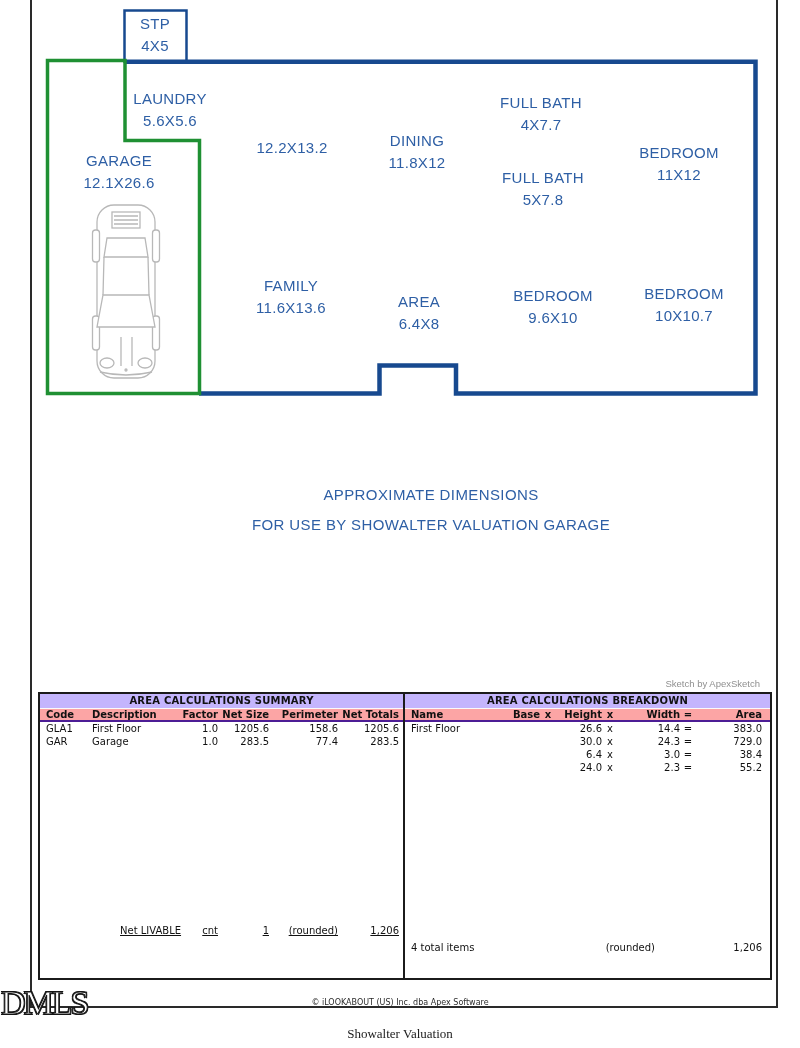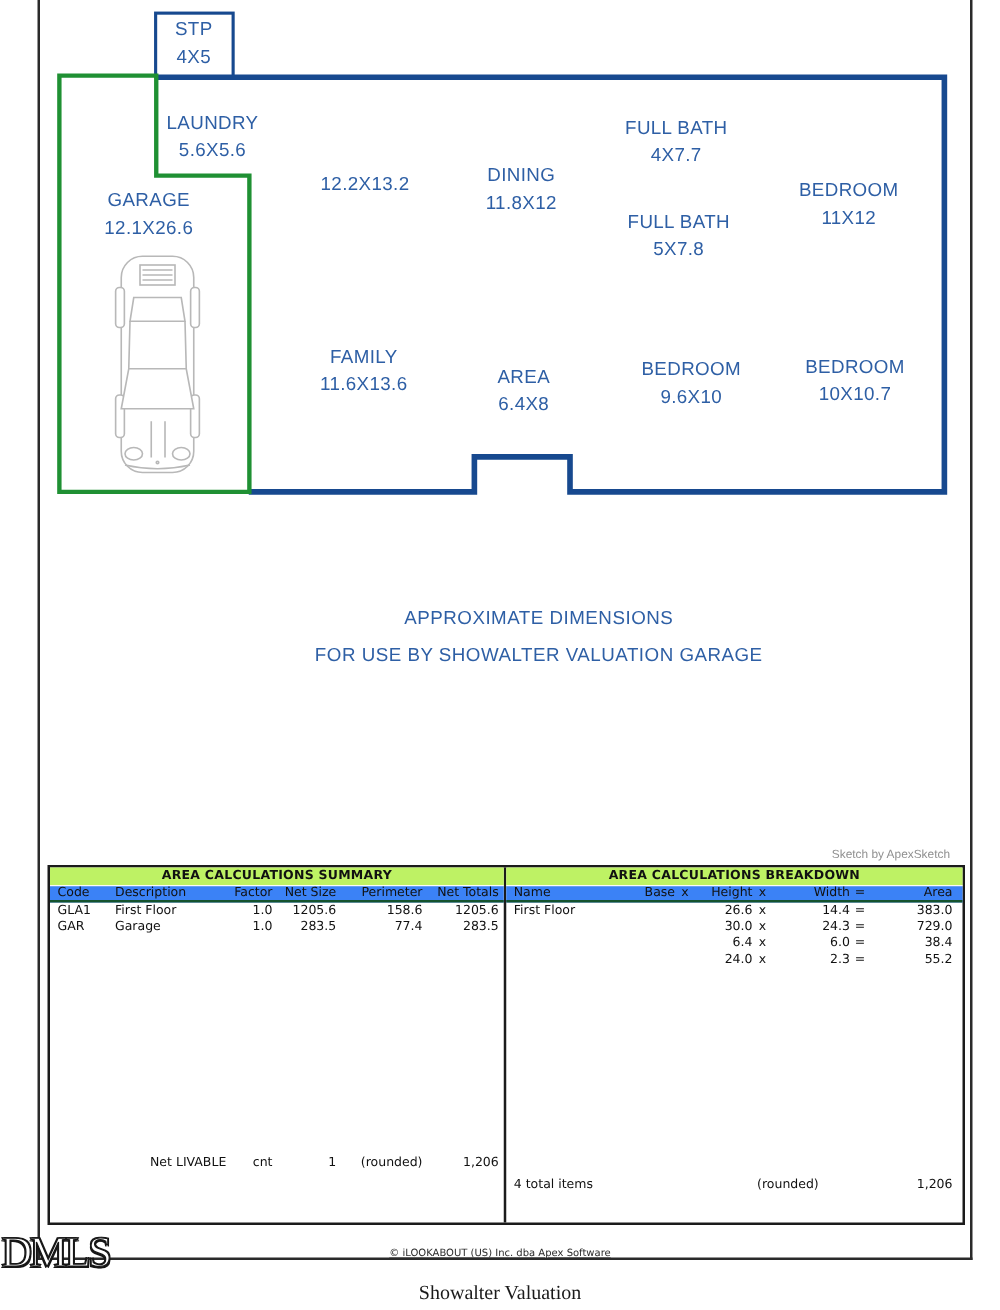--- a/index.html
+++ b/index.html
@@ -16,57 +16,57 @@
   .disclaimer{position:absolute;left:131px;top:450px;width:600px;text-align:center;
               color:#2e5fa5;font-size:15px;line-height:30px;letter-spacing:0.4px;margin-top:30px;}
   .sketch-credit{position:absolute;right:40px;top:678px;font-size:9.5px;color:#8f8f8f;}
   
   .tables{position:absolute;left:38px;top:692px;width:734px;height:288px;
           border:2px solid #1b1b1b;box-sizing:border-box;display:flex;
           font-family:"DejaVu Sans",sans-serif;font-size:10px;color:#111;}
   .tbl-half{position:relative;box-sizing:border-box;}
   .tbl-left{width:365px;border-right:2px solid #1b1b1b;}
   .tbl-right{flex:1;}
-  .tbl-title{height:14px;line-height:14px;background:#bef264;border-bottom:1px solid #fafafa;
+  .tbl-title{height:14px;line-height:14px;background:#c4b5fd;border-bottom:1px solid #fafafa;
              font-weight:bold;text-align:center;letter-spacing:0.2px;}
-  .tbl-head{display:flex;height:13px;line-height:12px;background:#3b82f6;
-            border-bottom:2px solid #14532d;font-weight:normal;box-sizing:border-box;}
+  .tbl-head{display:flex;height:13px;line-height:12px;background:#fca5a5;
+            border-bottom:2px solid #4c1d95;font-weight:bold;box-sizing:border-box;}
   .tbl-row{display:flex;height:13px;line-height:13px;}
   .tbl-row div,.tbl-head div,.tbl-total div{box-sizing:border-box;}
   .c-code{width:52px;padding-left:6px;}
   .c-desc{width:66px;white-space:nowrap;}
   .c-factor{width:60px;text-align:right;}
   .c-ns{width:51px;text-align:right;}
   .c-per{width:69px;text-align:right;}
   .c-nt{flex:1;text-align:right;padding-right:4px;}
   .c-name{width:60px;padding-left:6px;white-space:nowrap;overflow:visible;}
   .c-bnum{width:75px;text-align:right;}
   .c-bx{width:16px;text-align:center;}
   .c-hnum{width:46px;text-align:right;}
   .c-hx{width:16px;text-align:center;}
   .c-wnum{width:62px;text-align:right;}
   .c-wx{width:16px;text-align:center;}
   .c-area{flex:1;text-align:right;padding-right:8px;}
   .tbl-total{position:absolute;left:0;right:0;display:flex;height:13px;line-height:13px;}
-  #sum-total{top:230px;}
+  #sum-total{top:230px;text-decoration:underline;}
   #bk-total{top:247px;gap:41px;}
   .t-desc{width:66px;padding-left:28px;white-space:nowrap;}
   .t-label{flex:1;padding-left:6px;}
   .t-rounded{width:120px;text-align:right;}
   .t-area{width:74px;text-align:right;padding-right:8px;}
   
   .copyright{position:absolute;left:0;top:998px;width:800px;text-align:center;
              font-family:"DejaVu Sans",sans-serif;font-size:8px;color:#2b2b2b;
              text-decoration:underline;}
   .watermark{position:absolute;left:1px;top:984px;z-index:5;
              font-family:"Liberation Serif",serif;font-size:34px;letter-spacing:-2px;
              color:#fff;-webkit-text-stroke:1px #161616;
              text-shadow:-1px -1px 0 #161616,1px -1px 0 #161616,-1px 1px 0 #161616,1px 1px 0 #161616;}
   .company{position:absolute;left:0;top:1026px;width:800px;text-align:center;
-           font-family:"Liberation Serif",serif;font-size:16px;color:#1a1a1a;}
+           font-family:"Liberation Serif",serif;font-size:13px;color:#1a1a1a;}
 </style>
 </head>
 <body>
 
 <div class="page">
 
   <div id="frame-left" class="frame-line"></div>
   <div id="frame-right" class="frame-line"></div>
   <div id="frame-bottom" class="frame-line"></div>
 
@@ -217,21 +217,21 @@
         <div class="c-wnum">24.3</div>
         <div class="c-wx">=</div>
         <div class="c-area">729.0</div>
       </div>
       <div class="tbl-row">
         <div class="c-name"></div>
         <div class="c-bnum"></div>
         <div class="c-bx"></div>
         <div class="c-hnum">6.4</div>
         <div class="c-hx">x</div>
-        <div class="c-wnum">6.0</div>
+        <div class="c-wnum">3.0</div>
         <div class="c-wx">=</div>
         <div class="c-area">38.4</div>
       </div>
       <div class="tbl-row">
         <div class="c-name"></div>
         <div class="c-bnum"></div>
         <div class="c-bx"></div>
         <div class="c-hnum">24.0</div>
         <div class="c-hx">x</div>
         <div class="c-wnum">2.3</div>

